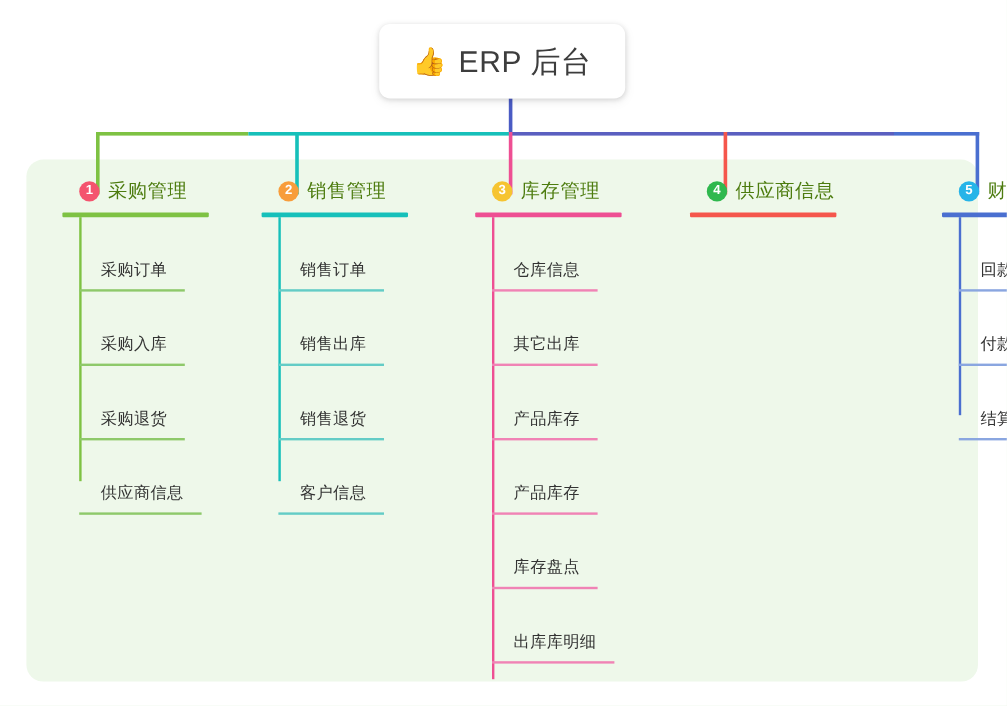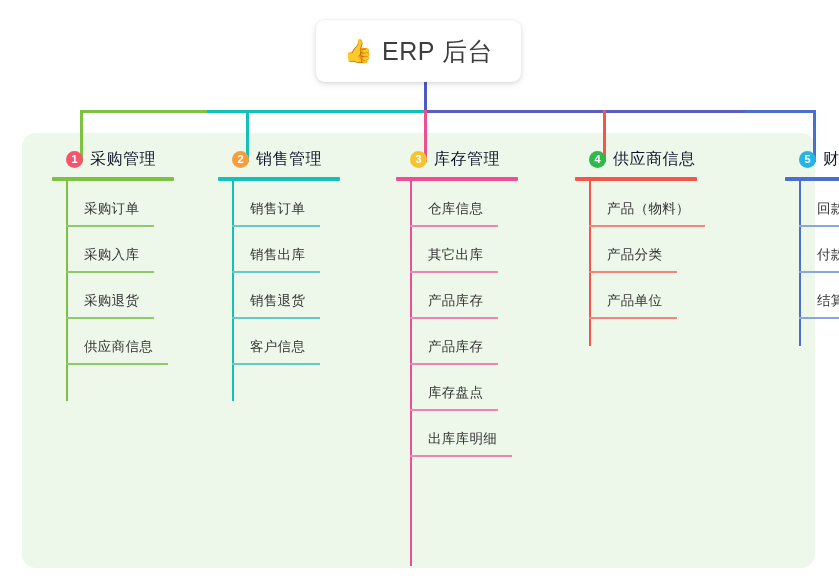--- a/index.html
+++ b/index.html
@@ -86,38 +86,38 @@
   .badge{
     width:17px;height:17px;border-radius:50%;
     color:#ffffff;
     font-size:11px;line-height:17px;
     text-align:center;
     font-weight:bold;
     flex:0 0 auto;
   }
   .col-title{
     font-size:16px;
-    color:#0f172a;
+    color:#4d7c0f;
     letter-spacing:.5px;
   }
   .head-rule{
     height:4px;
     margin-top:6px;
     border-radius:1px;
   }
 
   .items{position:relative;padding-top:0;}
   .stem{
     position:absolute;
     left:14px;top:0;
     width:2px;
   }
   .item{
     position:relative;
-    height:46px;
+    height:62px;
   }
   .item-label{
     position:absolute;
     left:32px;bottom:9px;
     font-size:13.5px;
     color:#333333;
     white-space:nowrap;
     letter-spacing:.3px;
   }
   .item-rule{
@@ -235,35 +235,20 @@
           <div class="item-rule" style="width: 102px; background: rgb(240, 131, 181);"></div>
         </div>
       </div>
     </div>
     <div class="column" style="left: 553px;">
       <div class="col-head">
         <span class="badge" style="background: rgb(47, 184, 78);">4</span>
         <span class="col-title">供应商信息</span>
       </div>
       <div class="head-rule" style="width: 122px; background: rgb(245, 86, 76); margin-left: 0px;"></div>
-      <div class="items">
-        <div class="stem" style="background: rgb(245, 86, 76); height: 165px;"></div>
-        <div class="item">
-          <span class="item-label">产品（物料）</span>
-          <div class="item-rule" style="width: 116px; background: rgb(245, 133, 124);"></div>
-        </div>
-        <div class="item">
-          <span class="item-label">产品分类</span>
-          <div class="item-rule" style="width: 88px; background: rgb(245, 133, 124);"></div>
-        </div>
-        <div class="item">
-          <span class="item-label">产品单位</span>
-          <div class="item-rule" style="width: 88px; background: rgb(245, 133, 124);"></div>
-        </div>
-      </div>
     </div>
     <div class="column" style="left: 763px;">
       <div class="col-head">
         <span class="badge" style="background: rgb(38, 180, 232);">5</span>
         <span class="col-title">财务管理</span>
       </div>
       <div class="head-rule" style="width: 122px; background: rgb(74, 111, 208); margin-left: 0px;"></div>
       <div class="items">
         <div class="stem" style="background: rgb(74, 111, 208); height: 165px;"></div>
         <div class="item">

